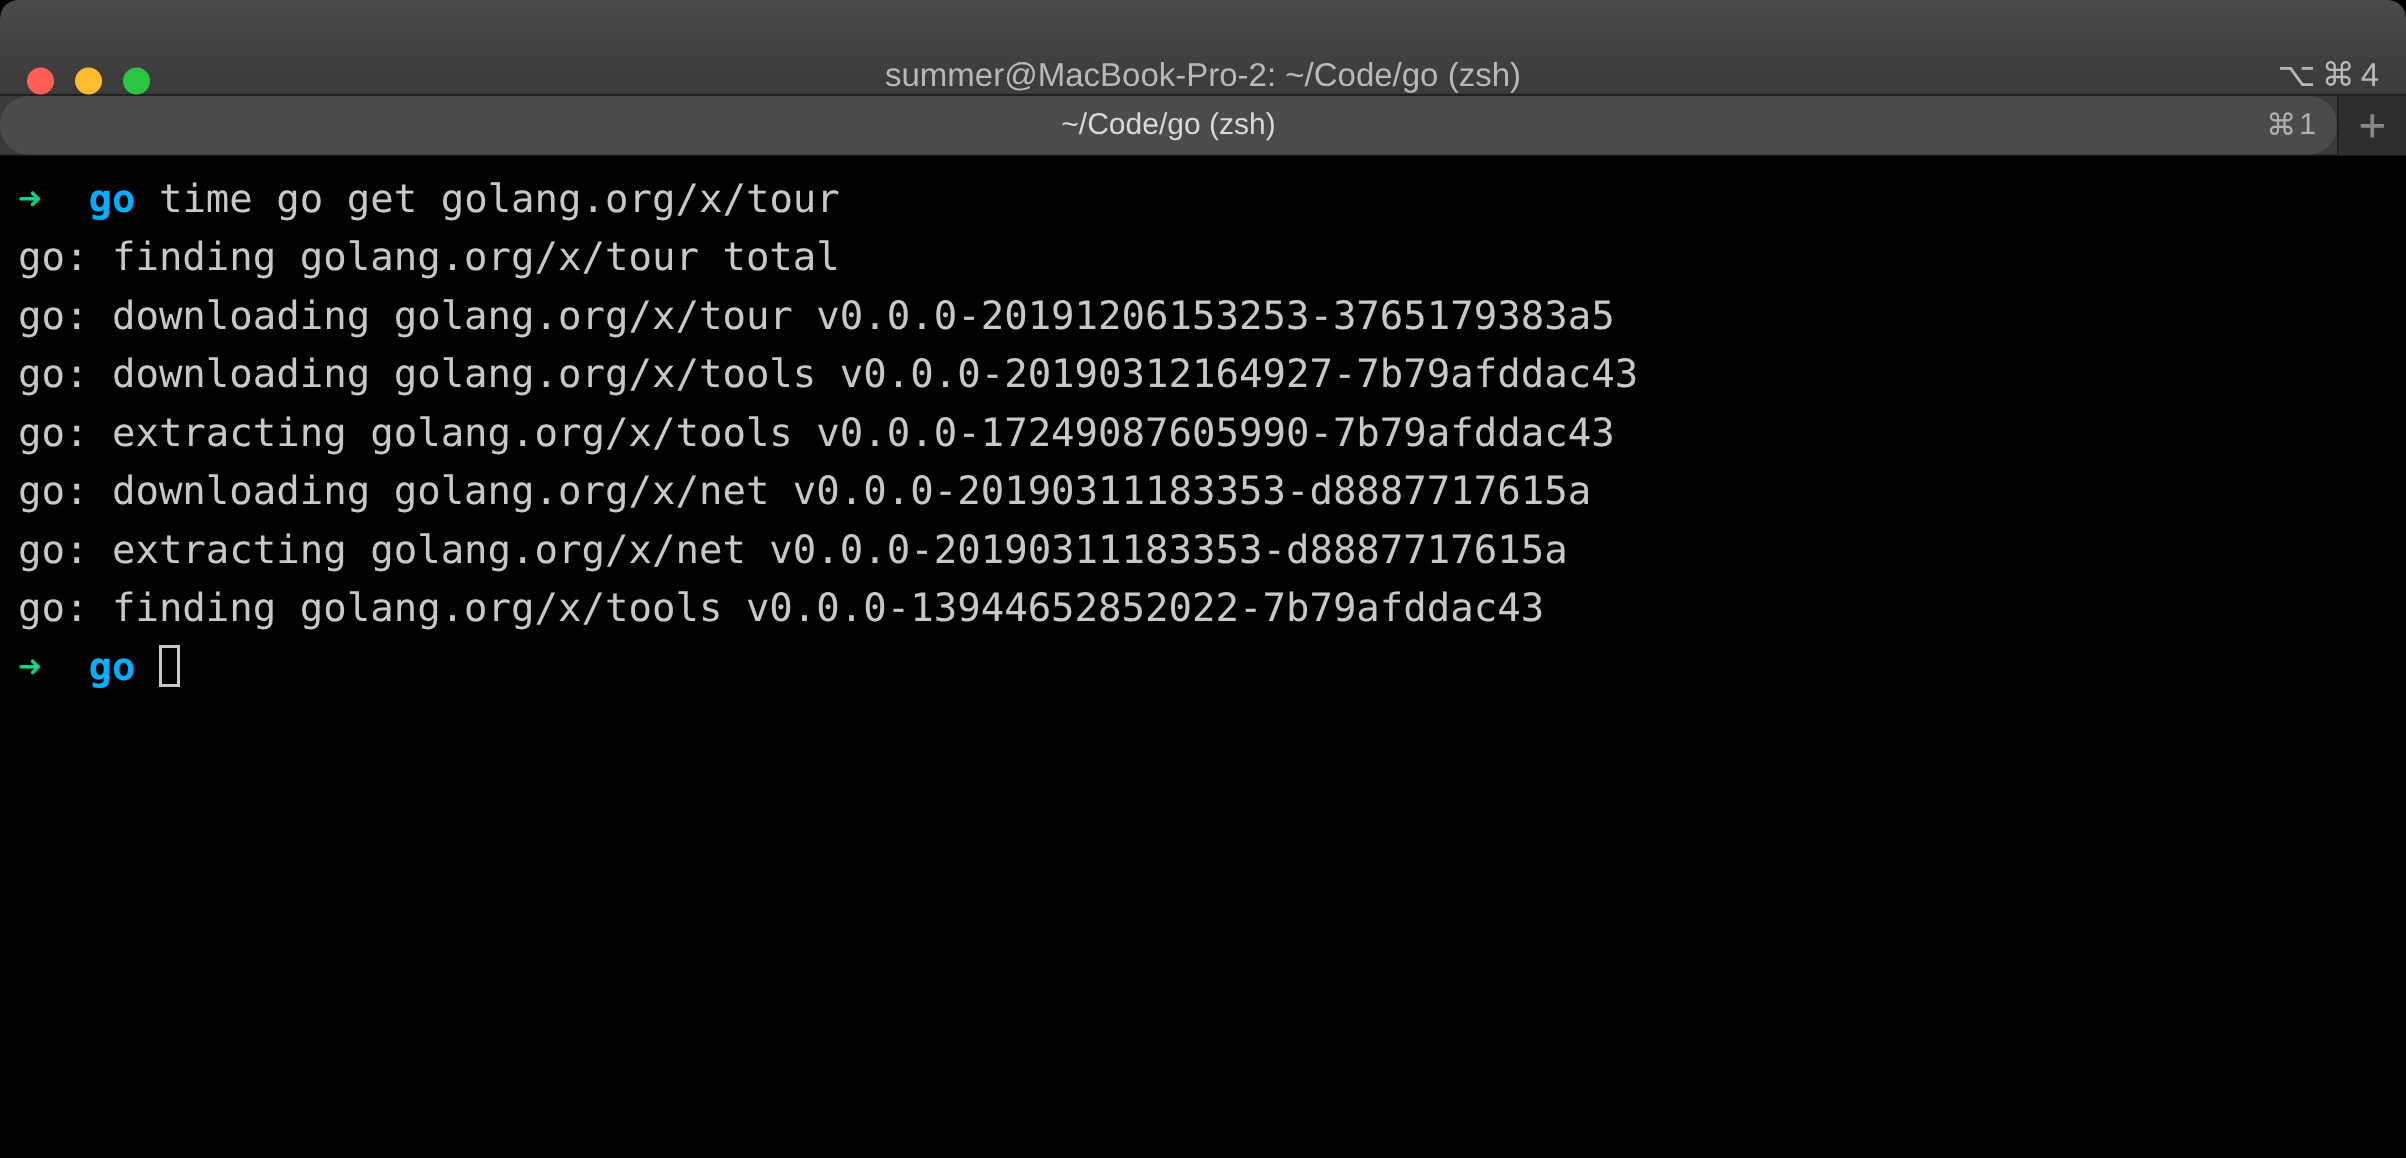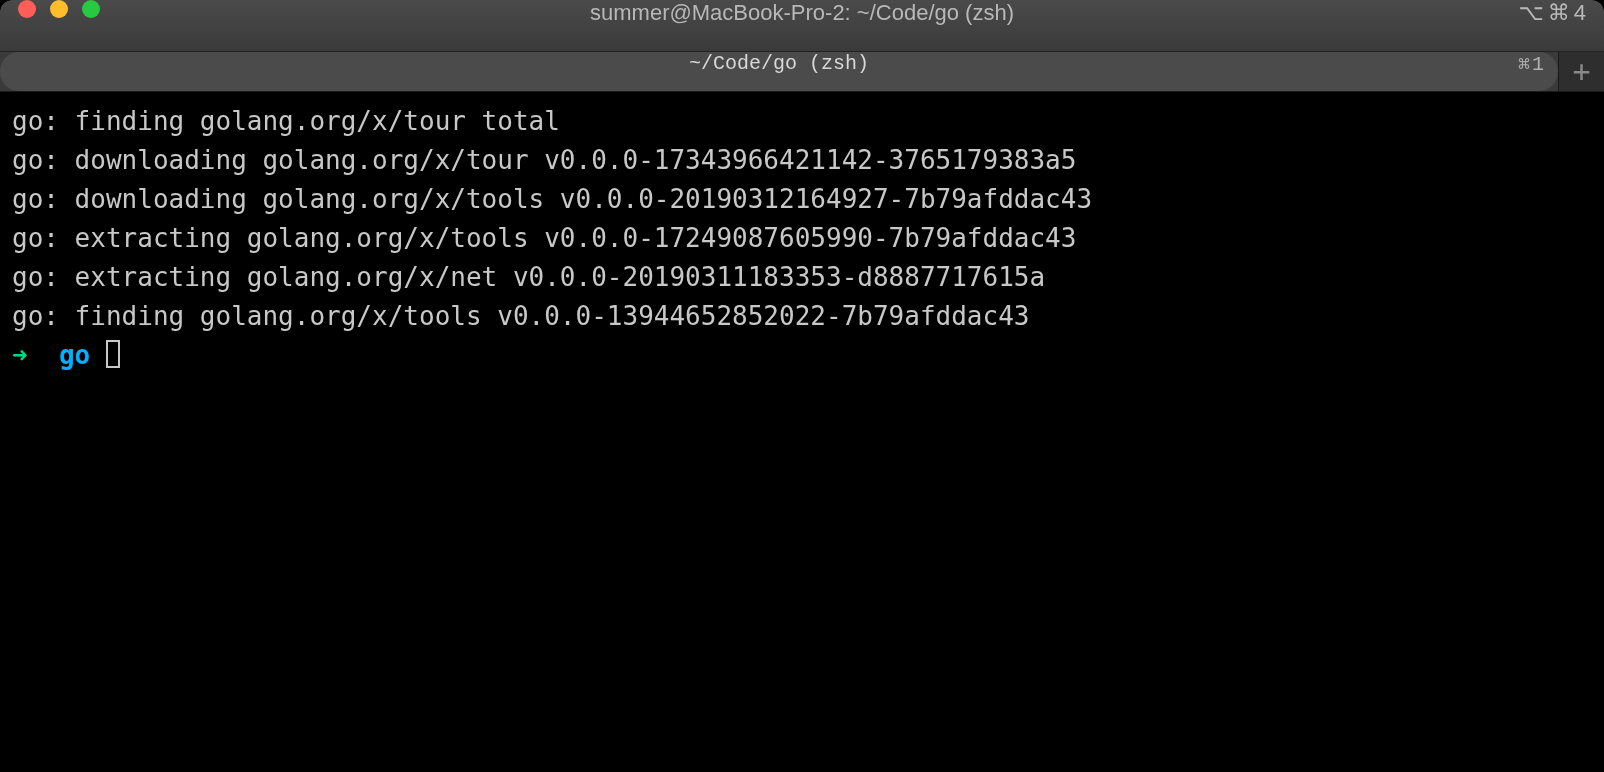--- a/index.html
+++ b/index.html
@@ -10,24 +10,24 @@
     body {
       font-family: "SF Mono", "Menlo", "Monaco", "Consolas", monospace;
       background: #000;
       width: 1604px;
       height: 772px;
       border-radius: 12px;
       overflow: hidden;
       position: relative;
     }
     .titlebar {
-      height: 52px;
+      height: 64px;
       background: linear-gradient(to bottom, #4a4a4a, #3a3a3a);
       display: flex;
-      align-items: flex-start;
+      align-items: flex-end;
       padding: 0 18px;
       position: relative;
       border-top-left-radius: 12px;
       border-top-right-radius: 12px;
       border-bottom: 1px solid #222;
     }
     .traffic-lights {
       display: flex;
       gap: 14px;
       align-items: center;
@@ -66,25 +66,26 @@
     .tabbar {
       height: 40px;
       background: #3a3a3a;
       display: flex;
       align-items: stretch;
       border-bottom: 1px solid #1a1a1a;
     }
     .tab {
       flex: 1;
       display: flex;
+      align-items: center;
       justify-content: center;
       background: #4b4b4b;
       color: #d8d8d8;
       font-size: 20px;
-      font-family: Liberation Mono, monospace;
+      font-family: Liberation Sans, sans-serif;
       position: relative;
       border-radius: 19px;
     }
     .tab-shortcut {
       position: absolute;
       right: 14px;
       color: #b0b0b0;
       font-size: 20px;
       display: flex;
       align-items: center;
@@ -159,20 +160,22 @@
       <span>⌘</span>
         <span>1</span>
     </span>
   </div>
   <div class="tab-add">
     <span>+</span>
   </div>
 </div>
 
 <div class="terminal">
+  <div class="line"><span class="prompt-arrow">➜</span>  <span class="prompt-dir">go</span> <span class="cmd-text">time go get golang.org/x/tour</span></div>
   <div class="line">go: finding golang.org/x/tour total</div>
-  <div class="line">go: downloading golang.org/x/tour v0.0.0-17343966421142-3765179383a5</div>
+  <div class="line">go: downloading golang.org/x/tour v0.0.0-20191206153253-3765179383a5</div>
   <div class="line">go: downloading golang.org/x/tools v0.0.0-20190312164927-7b79afddac43</div>
   <div class="line">go: extracting golang.org/x/tools v0.0.0-17249087605990-7b79afddac43</div>
+  <div class="line">go: downloading golang.org/x/net v0.0.0-20190311183353-d8887717615a</div>
   <div class="line">go: extracting golang.org/x/net v0.0.0-20190311183353-d8887717615a</div>
   <div class="line">go: finding golang.org/x/tools v0.0.0-13944652852022-7b79afddac43</div>
   <div class="line"><span class="prompt-arrow">➜</span>  <span class="prompt-dir">go</span> <span class="cursor"></span></div>
 </div>
 
 </body></html>

